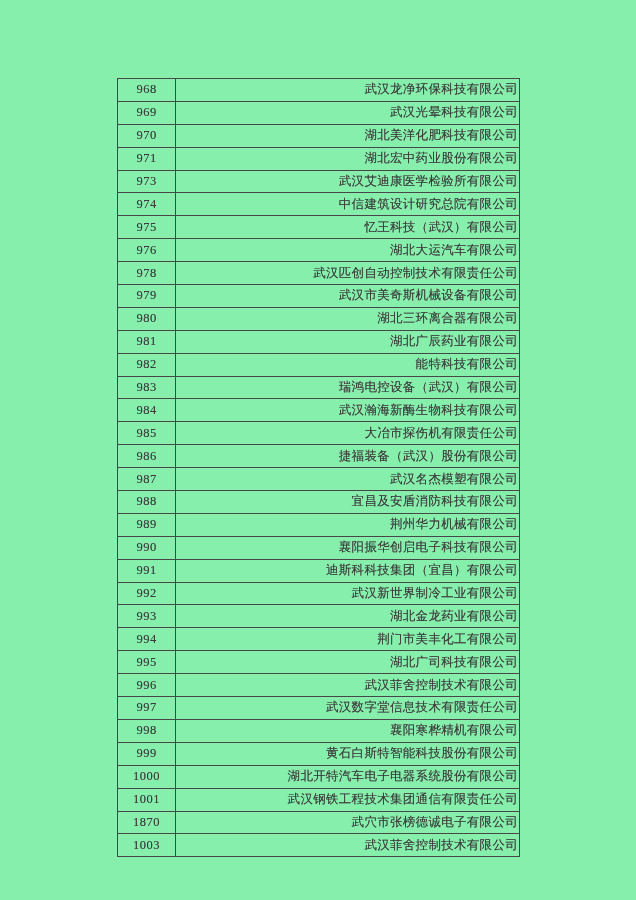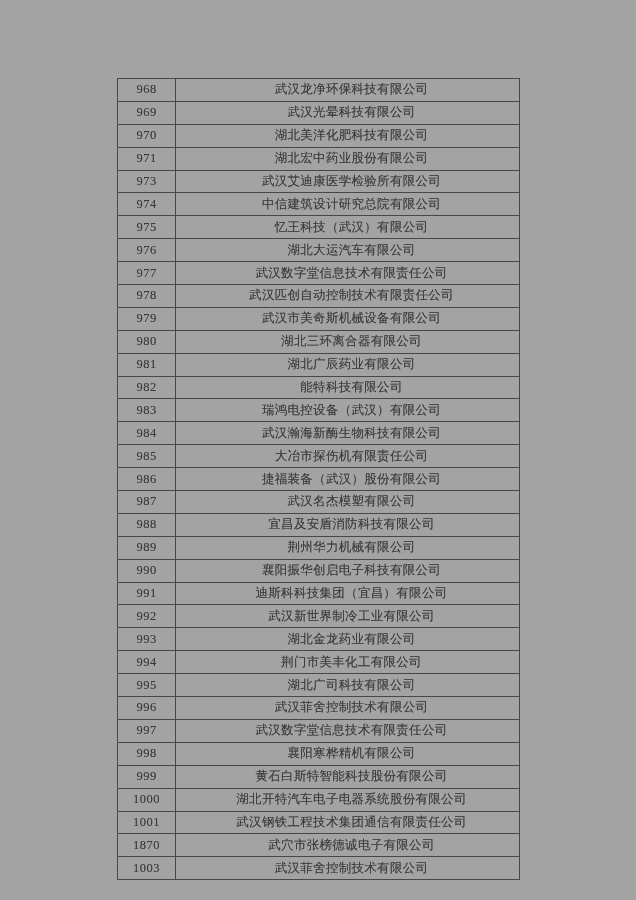--- a/index.html
+++ b/index.html
@@ -4,21 +4,21 @@
 <style>
   html, body {
     margin: 0;
     padding: 0;
     background: #ffffff;
   }
   .page {
     position: relative;
     width: 636px;
     height: 900px;
-    background: #a3a3a3;
+    background: #86efac;
     overflow: hidden;
     font-family: "Liberation Serif", "DejaVu Serif", serif;
   }
   table.companies {
     position: absolute;
     left: 117px;
     top: 78px;
     width: 403px;
     border-collapse: collapse;
     table-layout: fixed;
@@ -31,21 +31,21 @@
     white-space: nowrap;
     overflow: hidden;
     text-shadow: 0 0 0.5px rgba(70,70,70,0.55);
   }
   table.companies td.num {
     width: 55px;
     text-align: center;
     letter-spacing: 0.5px;
   }
   table.companies td.name {
-    text-align: center;
+    text-align: right;
     padding-left: 9px;
     letter-spacing: 0.3px;
   }
   
   table.companies tr.merged td {
     border-top: none;
     font-family: Liberation Serif, serif;
   }
 </style>
 </head>
@@ -78,24 +78,20 @@
           <td class="num">974</td>
           <td class="name">中信建筑设计研究总院有限公司</td>
         </tr>
         <tr class="merged">
           <td class="num">975</td>
           <td class="name">忆王科技（武汉）有限公司</td>
         </tr>
         <tr>
           <td class="num">976</td>
           <td class="name">湖北大运汽车有限公司</td>
-        </tr>
-        <tr>
-          <td class="num">977</td>
-          <td class="name">武汉数字堂信息技术有限责任公司</td>
         </tr>
         <tr>
           <td class="num">978</td>
           <td class="name">武汉匹创自动控制技术有限责任公司</td>
         </tr>
         <tr>
           <td class="num">979</td>
           <td class="name">武汉市美奇斯机械设备有限公司</td>
         </tr>
         <tr>

